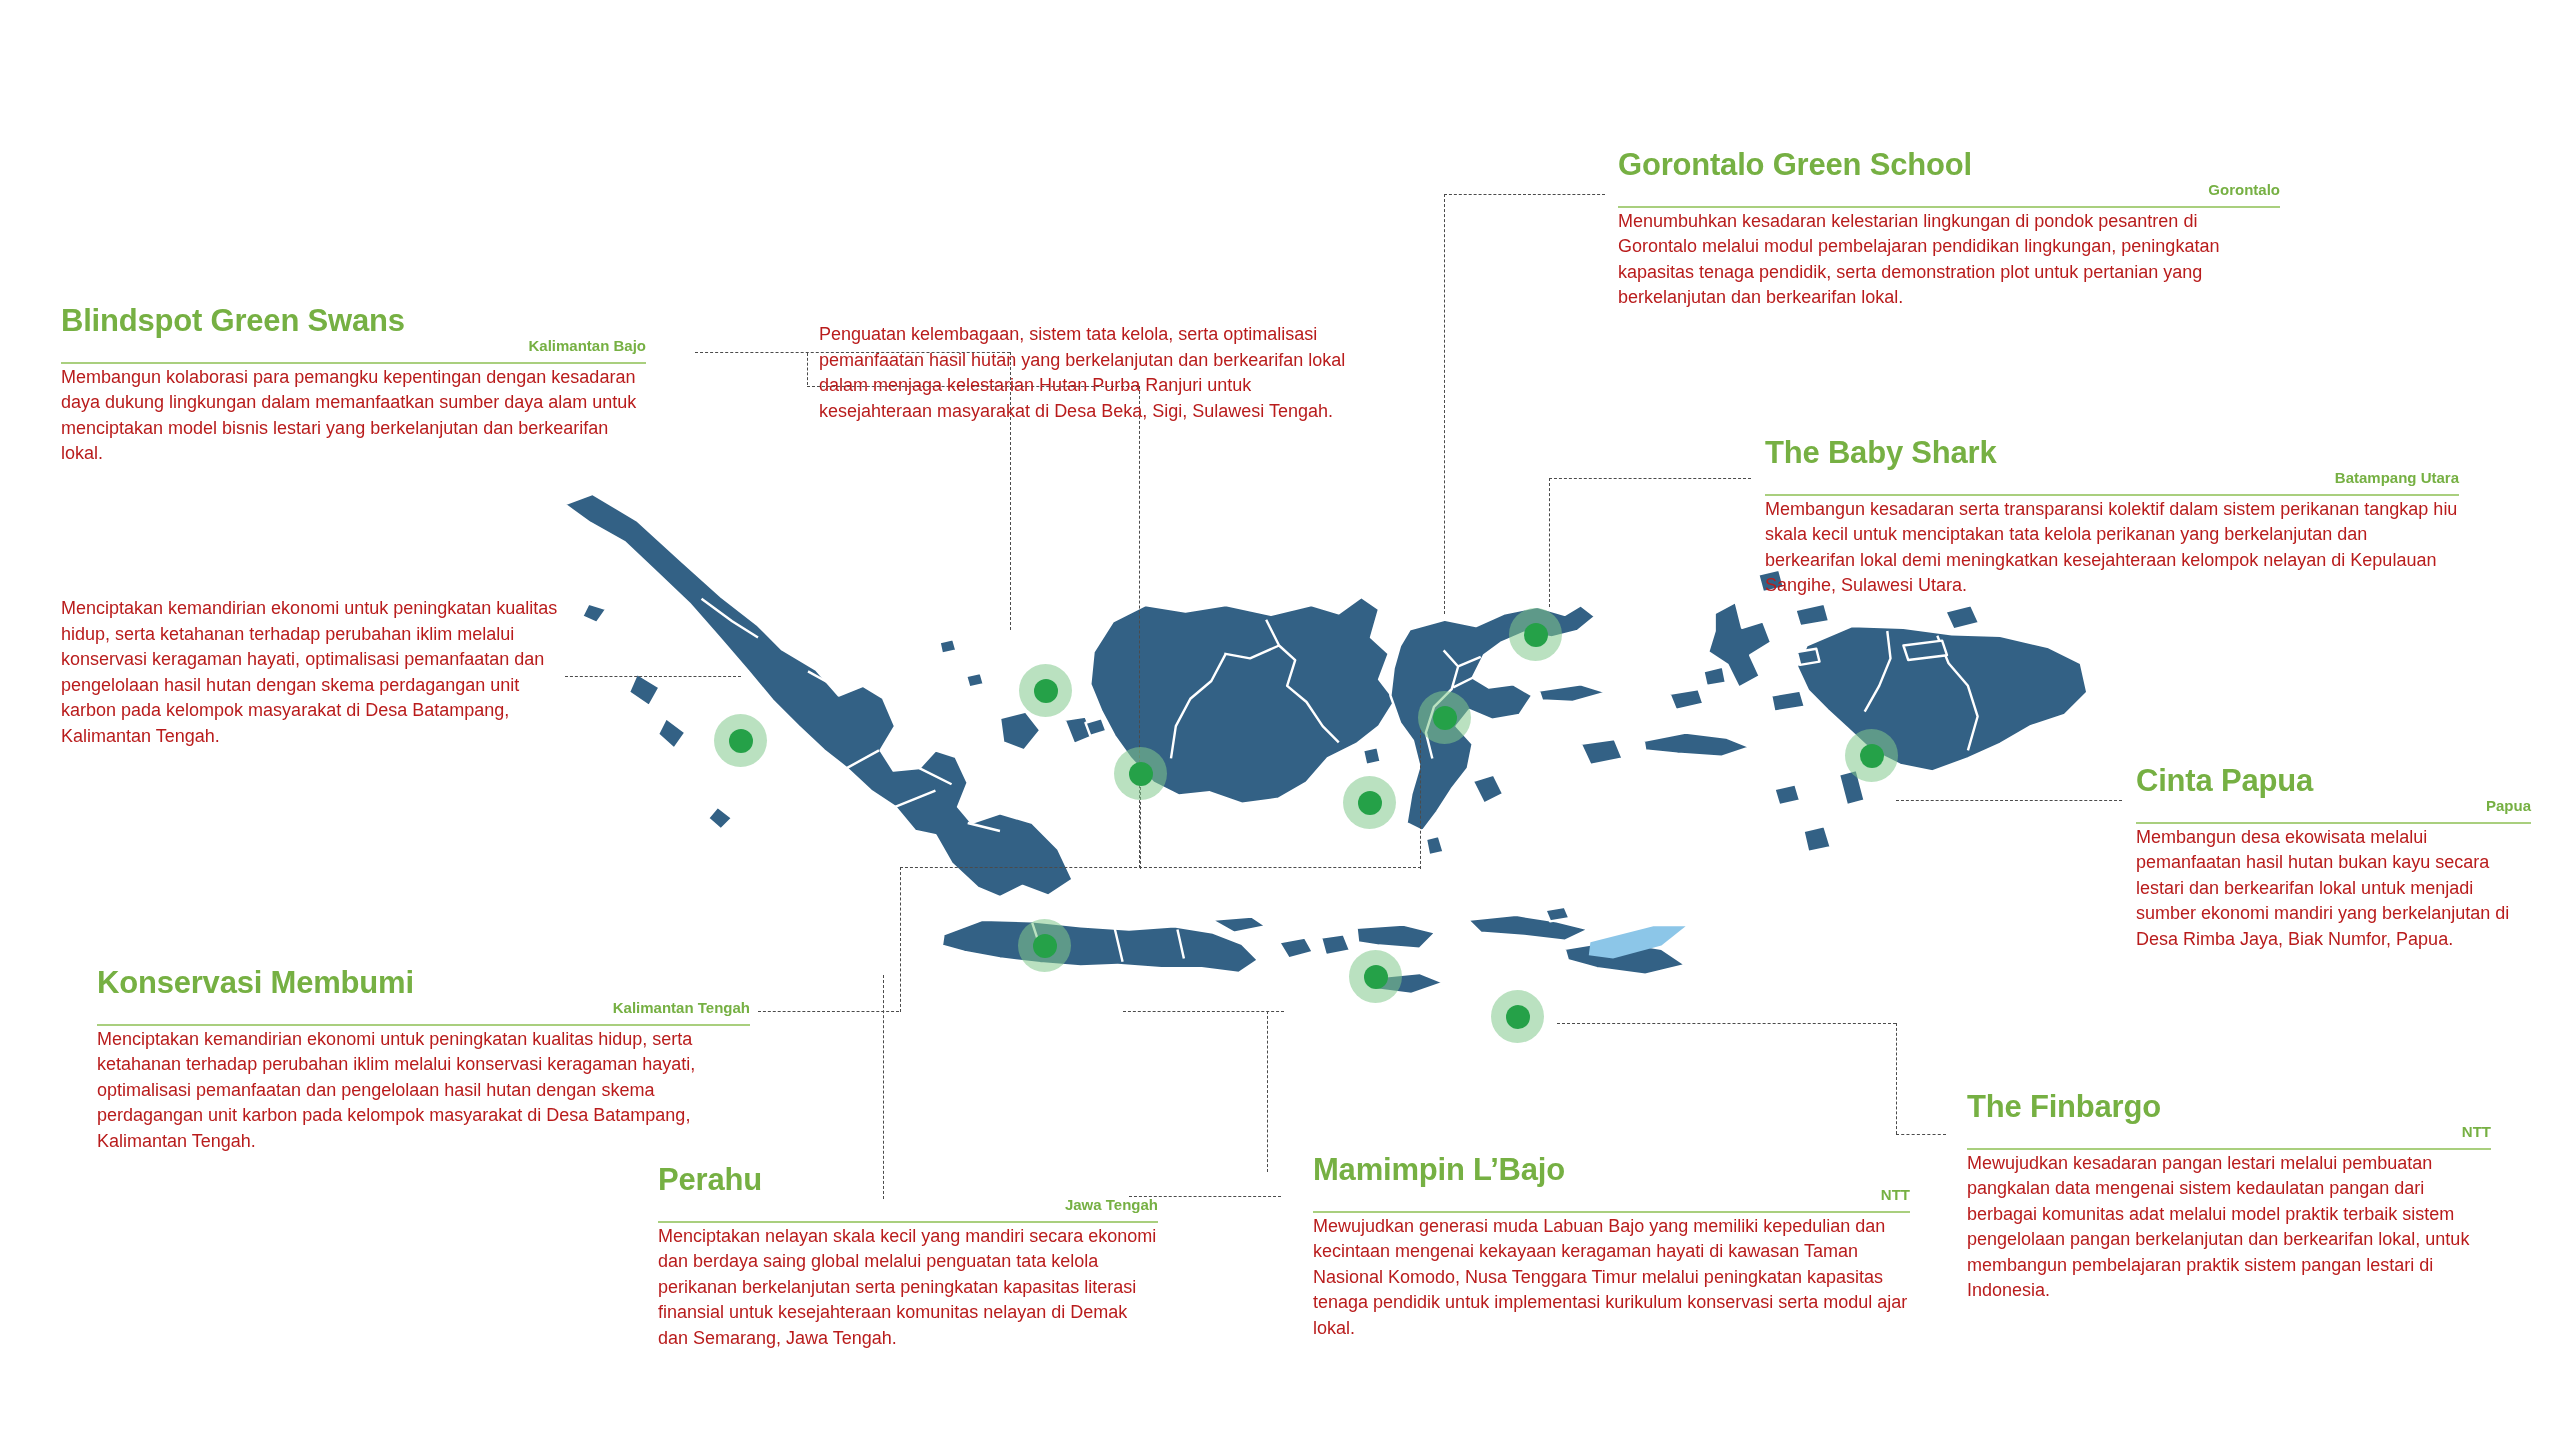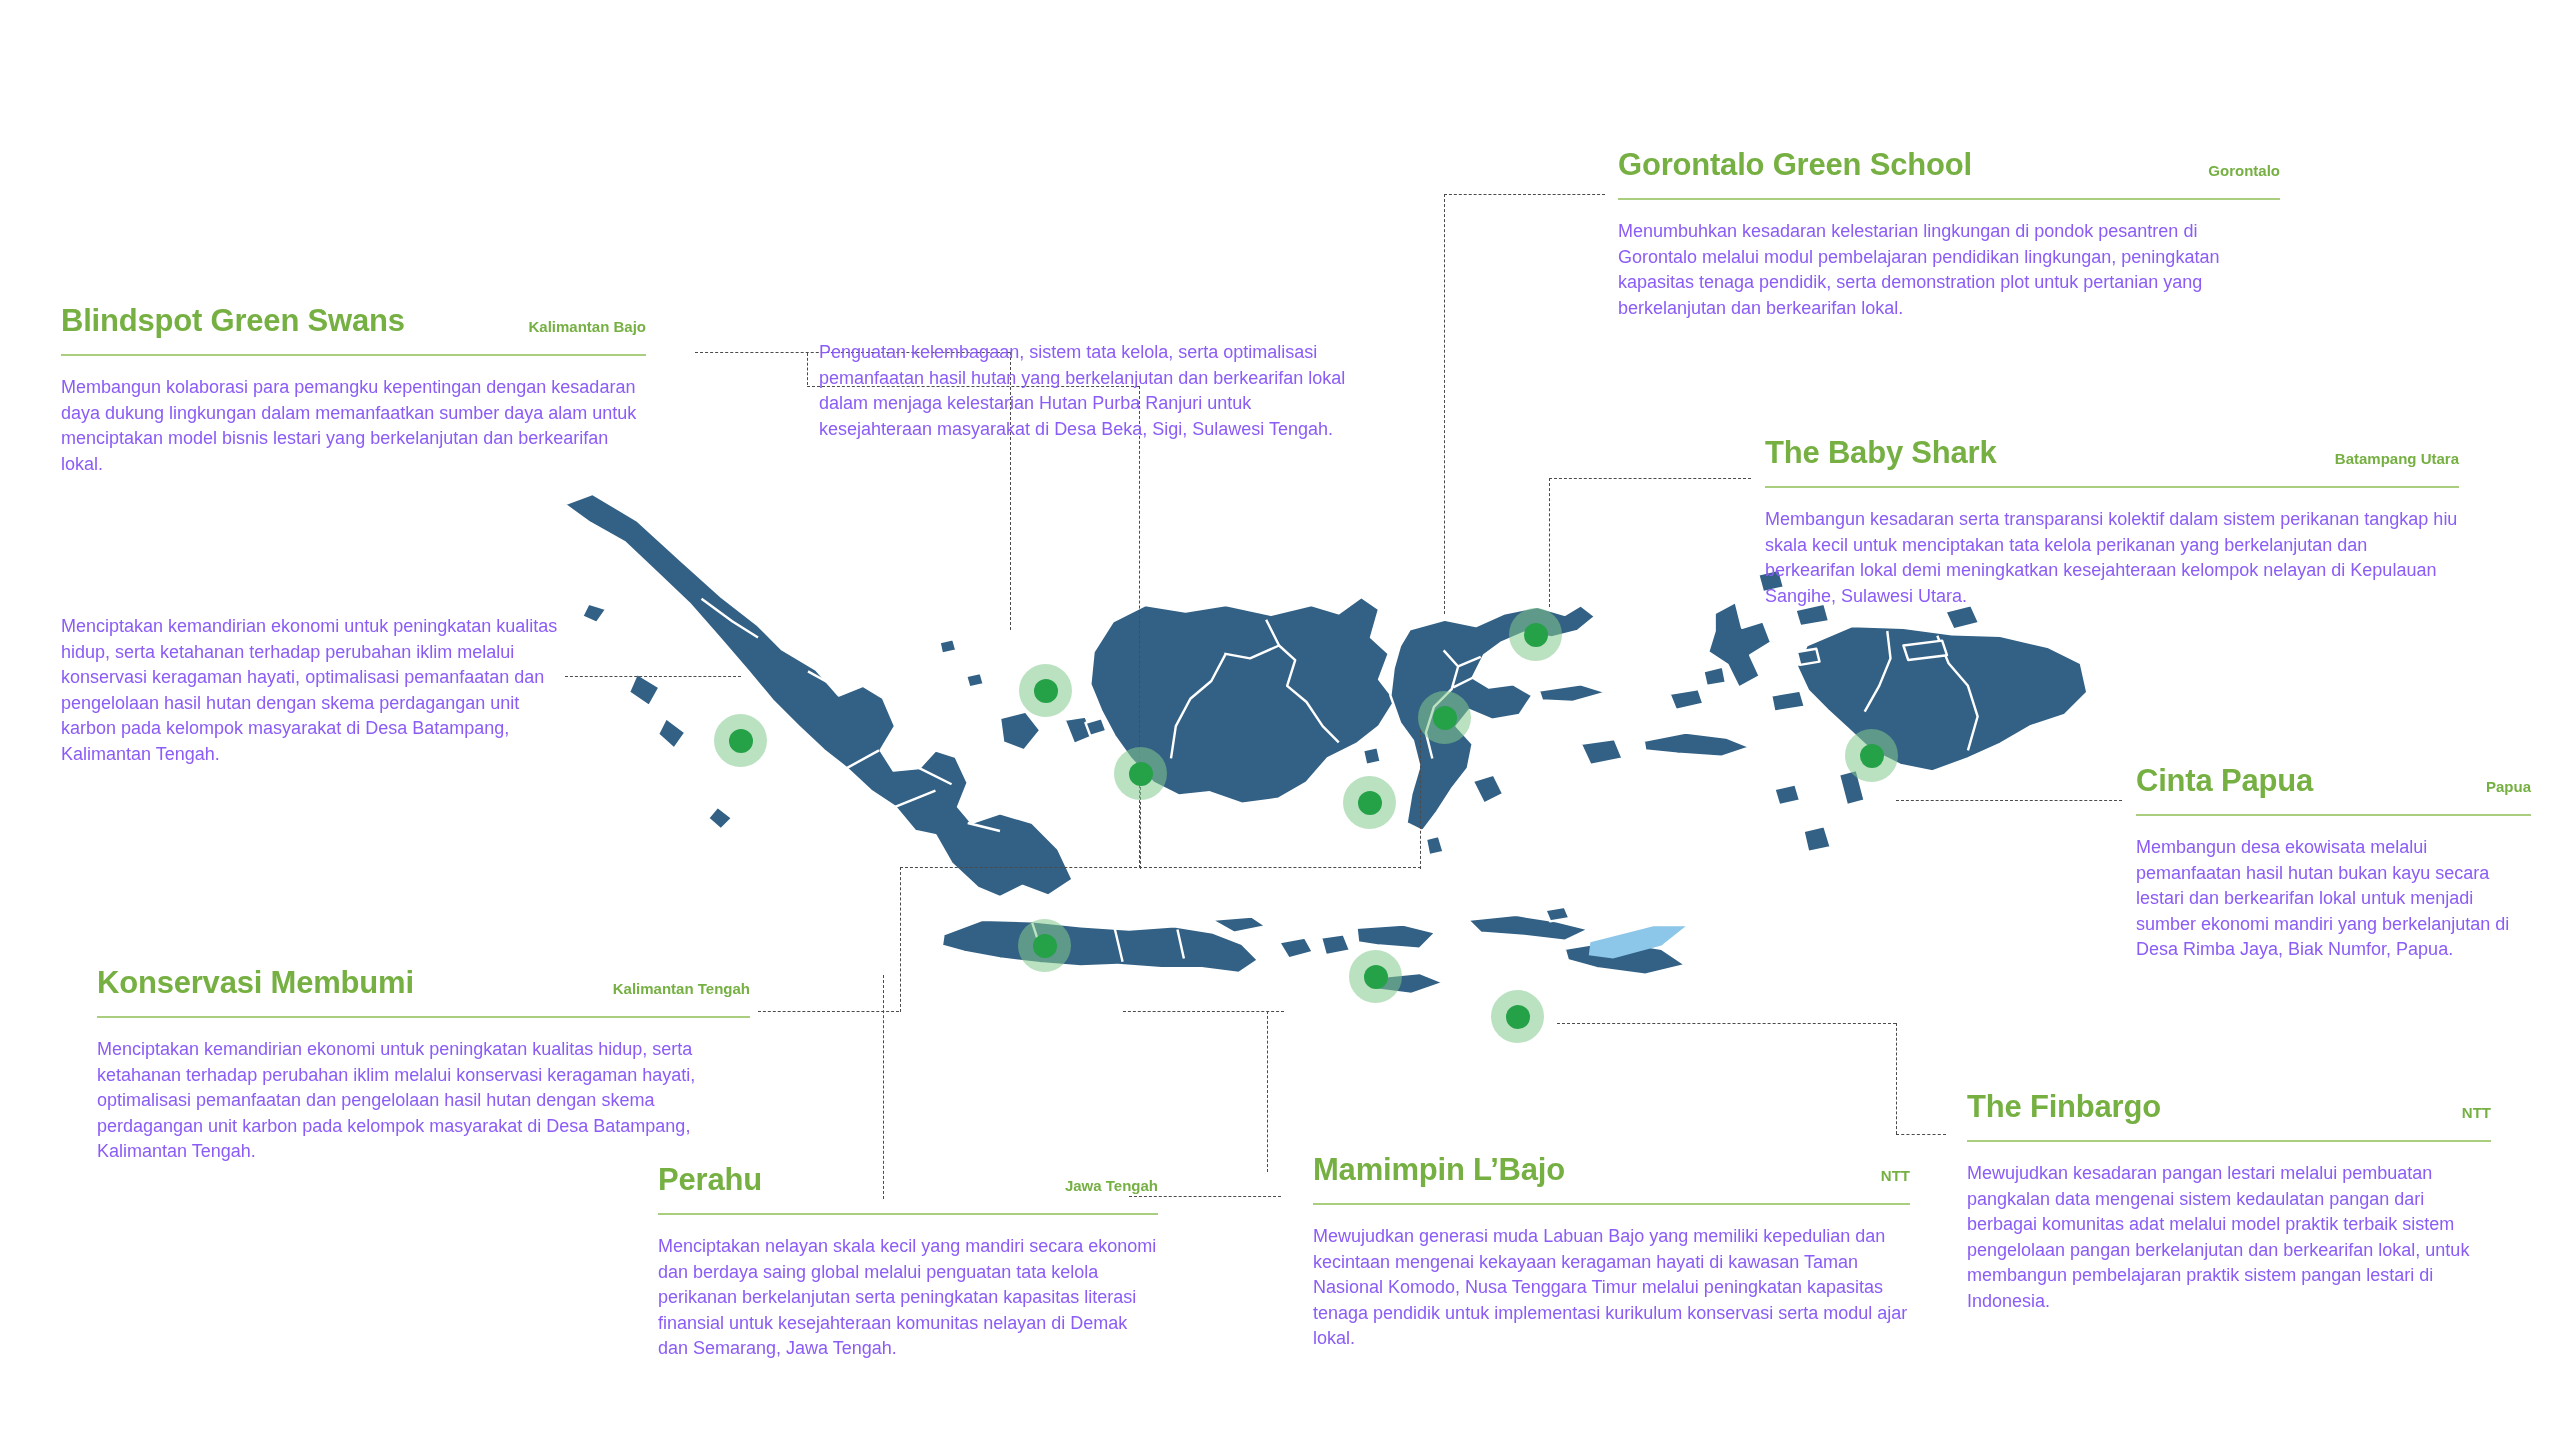--- a/index.html
+++ b/index.html
@@ -32,46 +32,47 @@
   .marker .dot{
     position:absolute;left:50%;top:50%;
     width:24px;height:24px;margin:-12px 0 0 -12px;
     border-radius:50%;
     background:#25a148;
   }
 
   
   .callout{position:absolute;}
   .callout .head{
-    display:flex;align-items:flex-end;
+    display:flex;align-items:flex-start;
     border-bottom:2.4px solid #a9cf7e;
-    padding-bottom:17px;
+    padding-bottom:5px;
+    flex-direction:column;
   }
   .callout .title{
     color:#76b043;
     font-weight:bold;
     font-size:31px;
     line-height:1.04;
     letter-spacing:-0.2px;
     white-space:nowrap;
   }
   .callout .region{
     color:#76b043;
     font-weight:bold;
     font-size:15px;
     margin-left:auto;
     padding-left:21px;
     padding-bottom:2.4px;
     white-space:nowrap;
   }
   .callout .body{
-    color:#8b5cf6;
+    color:#b91c1c;
     font-size:18px;
     line-height:1.42;
-    margin-top:19px;
+    margin-top:1px;
   }
 </style>
 </head>
 <body>
 
 <div id="stage">
 
   <div id="map-layer">
     <svg id="map-svg" viewBox="0 0 1960 700" xmlns="http://www.w3.org/2000/svg">
       <g fill="#336185" stroke="#ffffff" stroke-width="3" stroke-linejoin="round">

